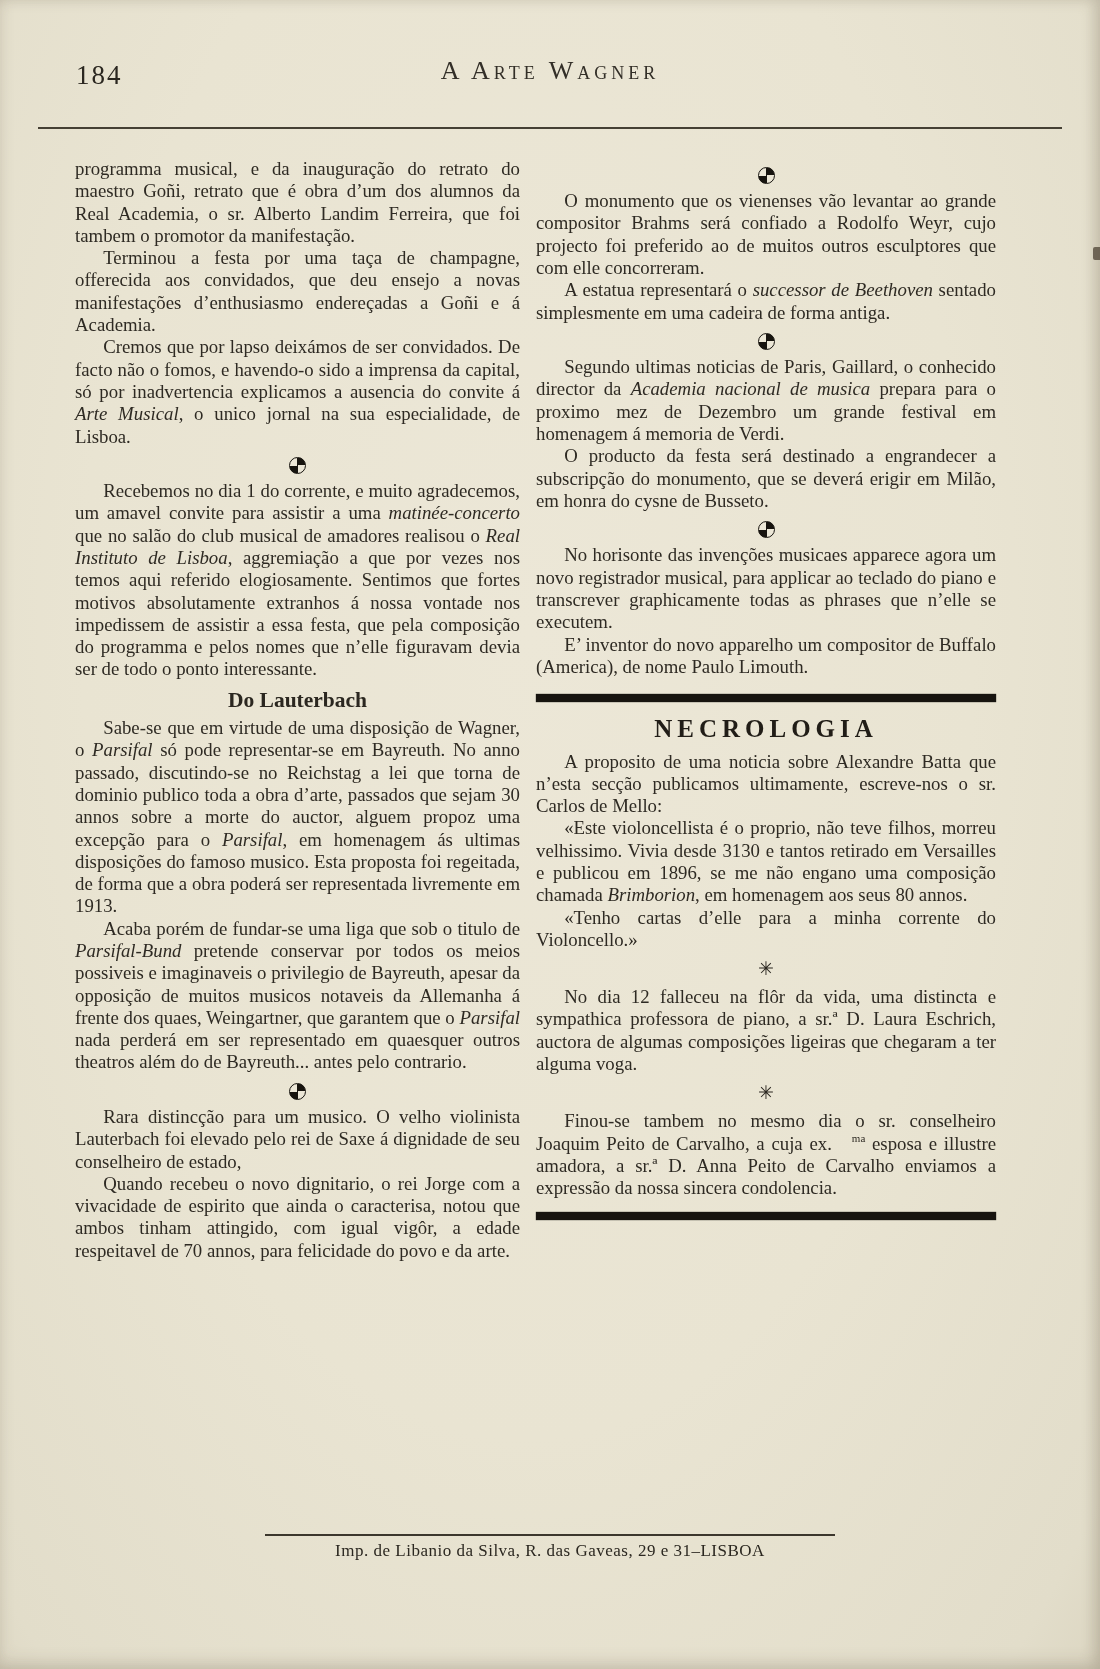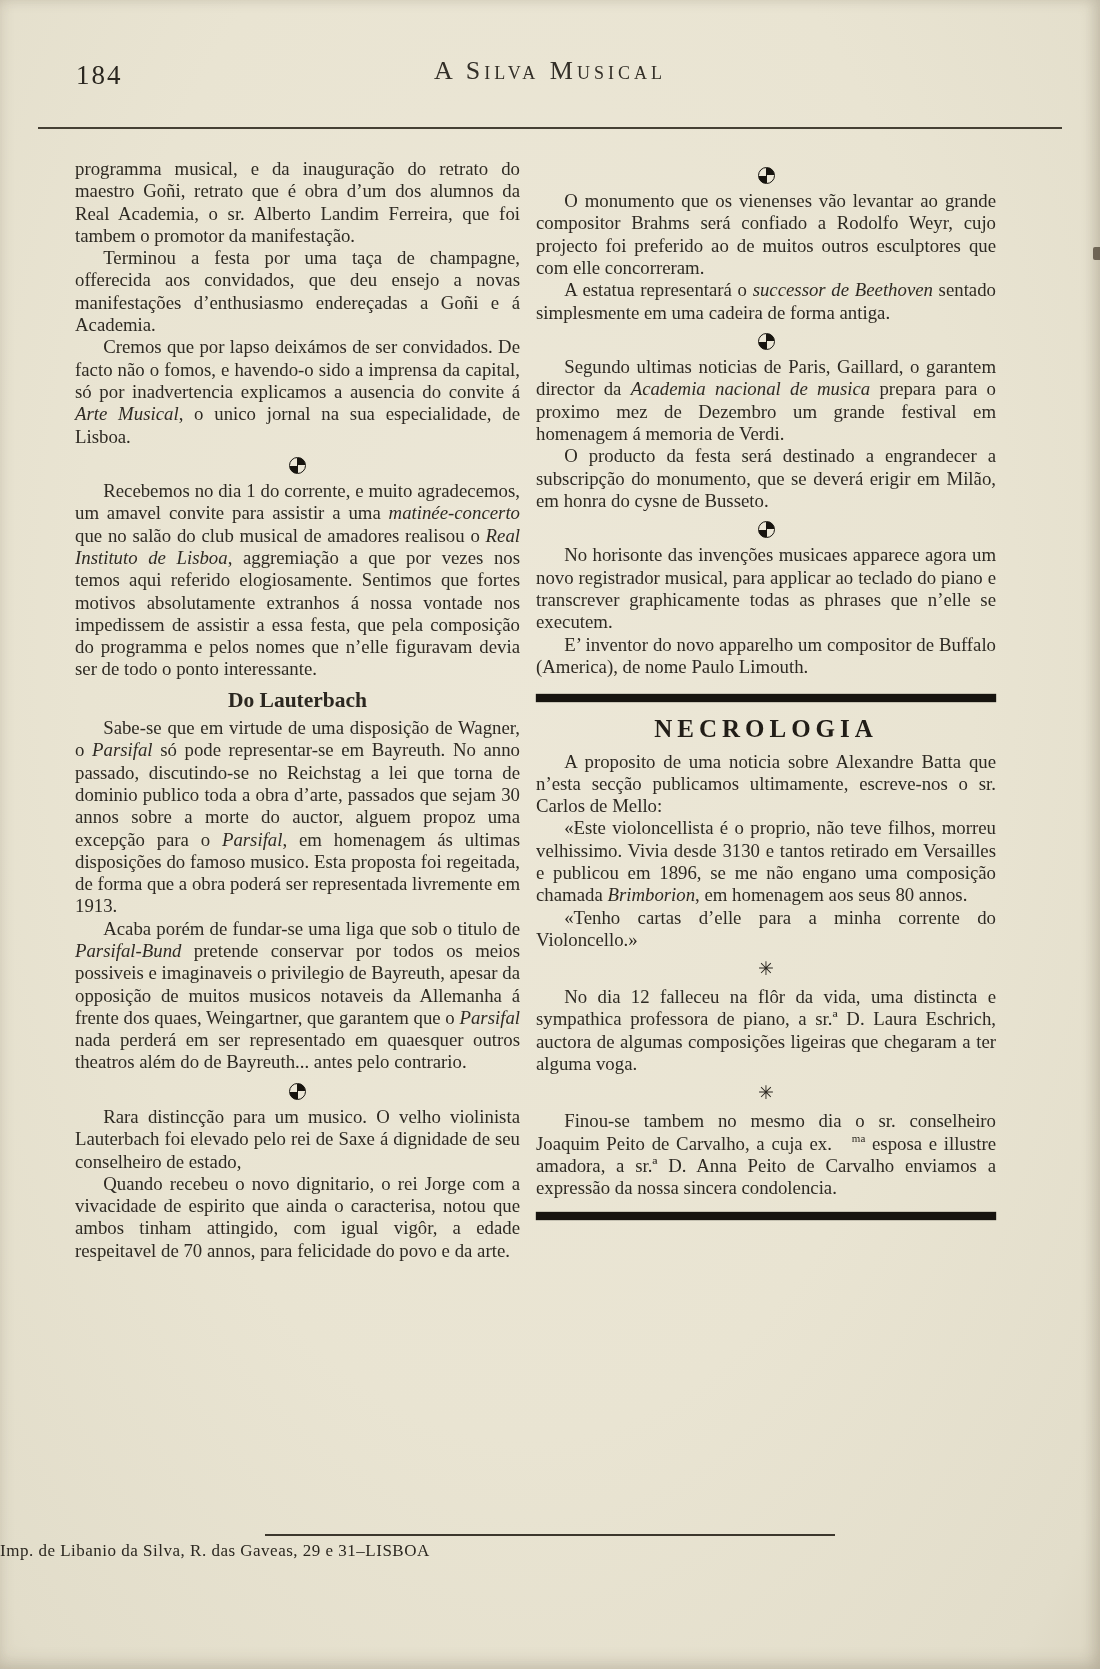--- a/index.html
+++ b/index.html
@@ -63,37 +63,37 @@
   .fleuron-wrap{text-align:center;margin:7px 0 6px 0;line-height:18px;}
   .fleuron{
     display:inline-block;width:15px;height:15px;border-radius:50%;
     border:1.5px solid #17140f;vertical-align:middle;
     background:conic-gradient(#17140f 0deg 90deg, #ece7d7 90deg 180deg, #17140f 180deg 270deg, #ece7d7 270deg 360deg);
   }
   .asterisk-wrap{text-align:center;margin:8px 0 7px 0;line-height:20px;}
   .asterisk{font-size:19px;color:#2b2720;}
   sup{font-size:11px;line-height:0;margin-left:20px;}
   
-  .footer{position:absolute;left:0;right:0;top:1534px;text-align:left;}
+  .footer{position:absolute;left:0;right:0;top:1534px;text-align:center;}
   .imprint-rule{width:570px;margin:0 auto;border-top:2px solid #3c372d;}
   .imprint-text{margin-top:5px;font-size:17px;letter-spacing:.5px;color:#2b2720;}
   
   .edge-mark{
     position:absolute;right:0;top:247px;width:7px;height:13px;
     background:#5c5243;border-radius:2px 0 0 2px;opacity:.85;
   }
 </style>
 </head>
 <body>
 
 <div class="page">
 
   <div class="header">
     <div class="page-number">184</div>
-    <div class="journal-title">A Silva Musical</div>
+    <div class="journal-title">A Arte Wagner</div>
     <div class="header-rule"></div>
   </div>
 
   <div class="columns">
     <div class="col col-left" id="col-left">
         <p class="para"><span>programma musical, e da inauguração do retrato do maestro Goñi, retrato que é obra d’um dos alumnos da Real Academia, o sr. Alberto Landim Ferreira, que foi tambem o promotor da manifestação.</span></p>
         <p class="para indent"><span>Terminou a festa por uma taça de champagne, offerecida aos convidados, que deu ensejo a novas manifestações d’enthusiasmo endereçadas a Goñi e á Academia.</span></p>
         <p class="para indent"><span>Cremos que por lapso deixámos de ser convidados. De facto não o fomos, e havendo-o sido a imprensa da capital, só por inadvertencia explicamos a ausencia do convite á </span><i>Arte Musical</i><span>, o unico jornal na sua especialidade, de Lisboa.</span></p>
         <div class="fleuron-wrap"><span class="fleuron"></span></div>
         <p class="para indent"><span>Recebemos no dia 1 do corrente, e muito agradecemos, um amavel convite para assistir a uma </span><i>matinée-concerto</i><span> que no salão do club musical de amadores realisou o </span><i>Real Instituto de Lisboa</i><span>, aggremiação a que por vezes nos temos aqui referido elogiosamente. Sentimos que fortes motivos absolutamente extranhos á nossa vontade nos impedissem de assistir a essa festa, que pela composição do programma e pelos nomes que n’elle figuravam devia ser de todo o ponto interessante.</span></p>
@@ -102,21 +102,21 @@
         <p class="para indent"><span>Acaba porém de fundar-se uma liga que sob o titulo de </span><i>Parsifal-Bund</i><span> pretende conservar por todos os meios possiveis e imaginaveis o privilegio de Bayreuth, apesar da opposição de muitos musicos notaveis da Allemanha á frente dos quaes, Weingartner, que garantem que o </span><i>Parsifal</i><span> nada perderá em ser representado em quaesquer outros theatros além do de Bayreuth... antes pelo contrario.</span></p>
         <div class="fleuron-wrap"><span class="fleuron"></span></div>
         <p class="para indent"><span>Rara distincção para um musico. O velho violinista Lauterbach foi elevado pelo rei de Saxe á dignidade de seu conselheiro de estado,</span></p>
         <p class="para indent"><span>Quando recebeu o novo dignitario, o rei Jorge com a vivacidade de espirito que ainda o caracterisa, notou que ambos tinham attingido, com igual vigôr, a edade respeitavel de 70 annos, para felicidade do povo e da arte.</span></p>
       </div>
     <div class="col col-right" id="col-right">
         <div class="fleuron-wrap"><span class="fleuron"></span></div>
         <p class="para indent"><span>O monumento que os vienenses vão levantar ao grande compositor Brahms será confiado a Rodolfo Weyr, cujo projecto foi preferido ao de muitos outros esculptores que com elle concorreram.</span></p>
         <p class="para indent"><span>A estatua representará o </span><i>successor de Beethoven</i><span> sentado simplesmente em uma cadeira de forma antiga.</span></p>
         <div class="fleuron-wrap"><span class="fleuron"></span></div>
-        <p class="para indent"><span>Segundo ultimas noticias de Paris, Gaillard, o garantem director da </span><i>Academia nacional de musica</i><span> prepara para o proximo mez de Dezembro um grande festival em homenagem á memoria de Verdi.</span></p>
+        <p class="para indent"><span>Segundo ultimas noticias de Paris, Gaillard, o conhecido director da </span><i>Academia nacional de musica</i><span> prepara para o proximo mez de Dezembro um grande festival em homenagem á memoria de Verdi.</span></p>
         <p class="para indent"><span>O producto da festa será destinado a engrandecer a subscripção do monumento, que se deverá erigir em Milão, em honra do cysne de Busseto.</span></p>
         <div class="fleuron-wrap"><span class="fleuron"></span></div>
         <p class="para indent"><span>No horisonte das invenções musicaes apparece agora um novo registrador musical, para applicar ao teclado do piano e transcrever graphicamente todas as phrases que n’elle se executem.</span></p>
         <p class="para indent"><span>E’ inventor do novo apparelho um compositor de Buffalo (America), de nome Paulo Limouth.</span></p>
         <div class="bar bar-top"></div>
         <h2 class="necro-heading">NECROLOGIA</h2>
         <p class="para indent"><span>A proposito de uma noticia sobre Alexandre Batta que n’esta secção publicamos ultimamente, escreve-nos o sr. Carlos de Mello:</span></p>
         <p class="para indent"><span>«Este violoncellista é o proprio, não teve filhos, morreu velhissimo. Vivia desde 3130 e tantos retirado em Versailles e publicou em 1896, se me não engano uma composição chamada </span><i>Brimborion</i><span>, em homenagem aos seus 80 annos.</span></p>
         <p class="para indent"><span>«Tenho cartas d’elle para a minha corrente do Violoncello.»</span></p>
         <div class="asterisk-wrap"><span class="asterisk">✳</span></div>

